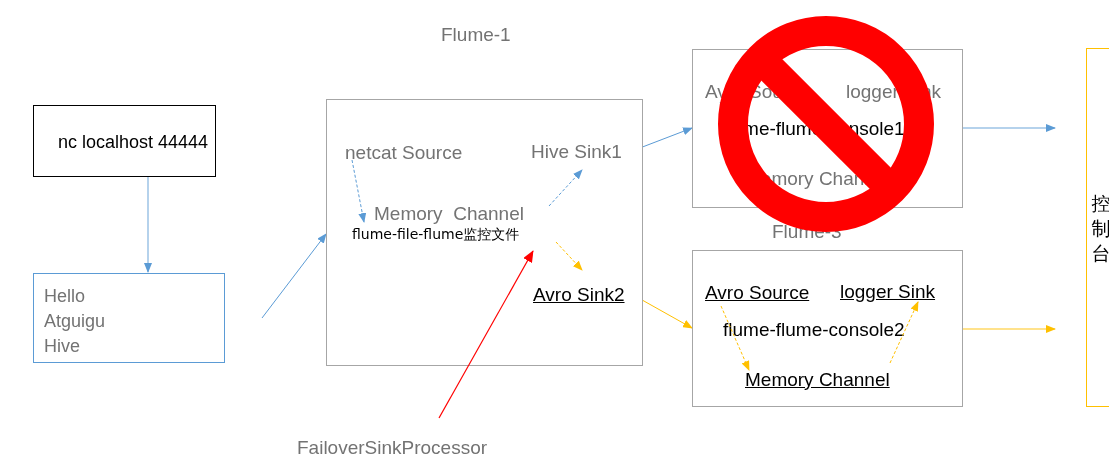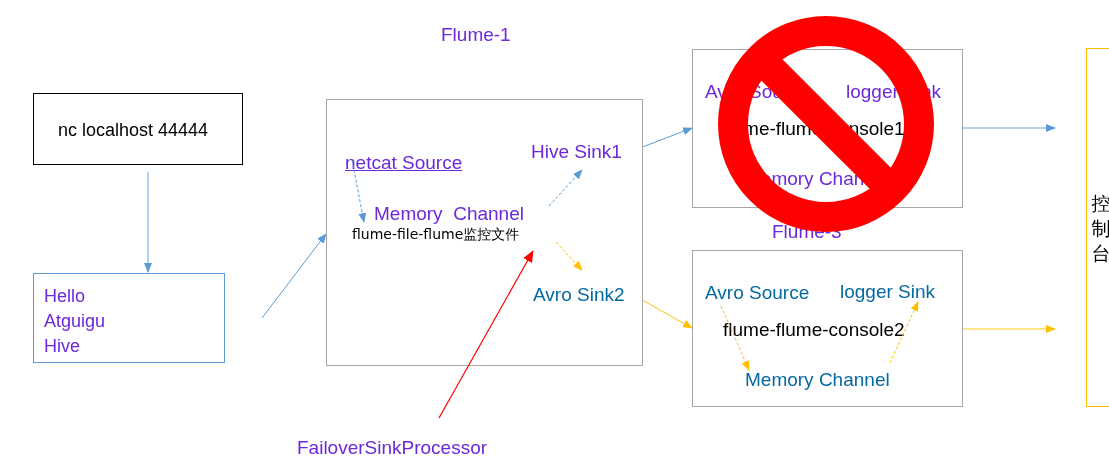--- a/index.html
+++ b/index.html
@@ -1,21 +1,21 @@
 <!DOCTYPE html>
 <html><head>
 <meta charset="utf-8">
 <style>
   html, body { margin: 0; padding: 0; background: #ffffff; }
   body { width: 1109px; height: 470px; position: relative; overflow: hidden;
          font-family: "Liberation Sans", "DejaVu Sans", sans-serif; }
   .abs { position: absolute; white-space: nowrap; }
   .box { position: absolute; box-sizing: border-box; background: #fff; }
-  .red { color: #6d28d9; }
-  .yel { color: #0369a1; }
+  .red { color: #737373; }
+  .yel { color: #000000; text-decoration: underline; }
   .blk { color: #000000; }
   svg.layer { position: absolute; left: 0; top: 0; }
   .t19 { font-size: 19px; line-height: 22px; }
   .t18 { font-size: 18px; line-height: 22px; }
   .console-label { font-family: "DejaVu Sans", sans-serif; font-size: 19px; line-height: 25px; width: 22px; text-align: center; white-space: normal; word-break: break-all; }
 </style>
 </head>
 <body>
 
 <svg class="layer" width="1109" height="470">
@@ -37,42 +37,42 @@
 
   <line x1="632" y1="151" x2="692" y2="128" stroke="#5b9bd5" stroke-width="1" marker-end="url(#ab)"></line>
 
   <line x1="635" y1="296" x2="692" y2="328" stroke="#ffc000" stroke-width="1" marker-end="url(#ay)"></line>
 
   <line x1="962" y1="128" x2="1055" y2="128" stroke="#9dc3e6" stroke-width="1.5" marker-end="url(#ab)"></line>
 
   <line x1="962" y1="329" x2="1055" y2="329" stroke="#ffd966" stroke-width="1.5" marker-end="url(#ay)"></line>
 </svg>
 
-<div class="box" style="left:33px;top:93px;width:210px;height:72px;border:1.5px solid #000;">
+<div class="box" style="left:33px;top:105px;width:183px;height:72px;border:1.5px solid #000;">
   <span class="abs blk t18" style="left:24px;top:25px;">nc localhost 44444</span>
 </div>
 
 <div class="box" style="left:33px;top:273px;width:192px;height:90px;border:1.5px solid #5b9bd5;">
   <span class="abs red t18" style="left:10px;top:11px;">Hello</span>
   <span class="abs red t18" style="left:10px;top:36px;">Atguigu</span>
   <span class="abs red t18" style="left:10px;top:61px;">Hive</span>
 </div>
 
 <div class="box" style="left:326px;top:99px;width:317px;height:267px;border:1.5px solid #a6a6a6;"></div>
 
 <div class="box" style="left:692px;top:49px;width:271px;height:159px;border:1.5px solid #a6a6a6;"></div>
 
 <div class="box" style="left:692px;top:250px;width:271px;height:157px;border:1.5px solid #a6a6a6;"></div>
 
 <div class="box" style="left:1086px;top:48px;width:44px;height:359px;border:1.5px solid #ffc000;">
   <span class="abs blk console-label" style="left:3px;top:142px;">控制台</span>
 </div>
 
 <span class="abs red t19" style="left:441px;top:24px;">Flume-1</span>
-<span class="abs red t19" style="left:345px;top:152px;text-decoration:underline;">netcat Source</span>
+<span class="abs red t19" style="left:345px;top:142px;">netcat Source</span>
 <span class="abs red t19" style="left:531px;top:141px;">Hive Sink1</span>
 <span class="abs red t19" style="left:374px;top:203px;white-space:pre;">Memory  Channel</span>
 <span class="abs blk t19" style="left:352px;top:223px;font-family:'DejaVu Sans',sans-serif;font-size:14px;text-align:center;">flume-file-flume监控文件</span>
 <span class="abs yel t19" style="left:533px;top:284px;">Avro Sink2</span>
 
 <span class="abs red t19" style="left:780px;top:24px;">Flume-2</span>
 <span class="abs red t19" style="left:705px;top:81px;">Avro Source</span>
 <span class="abs red t19" style="left:846px;top:81px;">logger Sink</span>
 <span class="abs blk t19" style="left:723px;top:118px;">flume-flume-console1</span>
 <span class="abs red t19" style="left:745px;top:168px;">Memory Channel</span>

